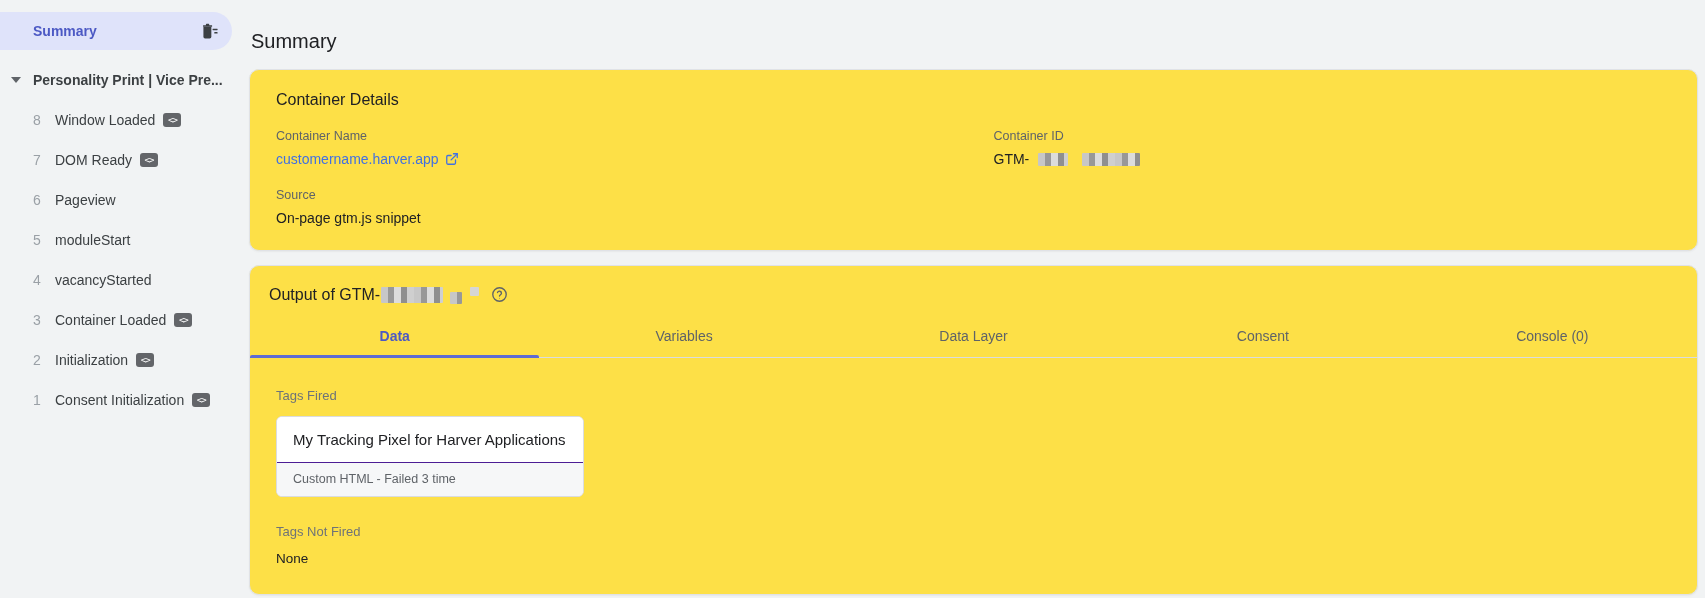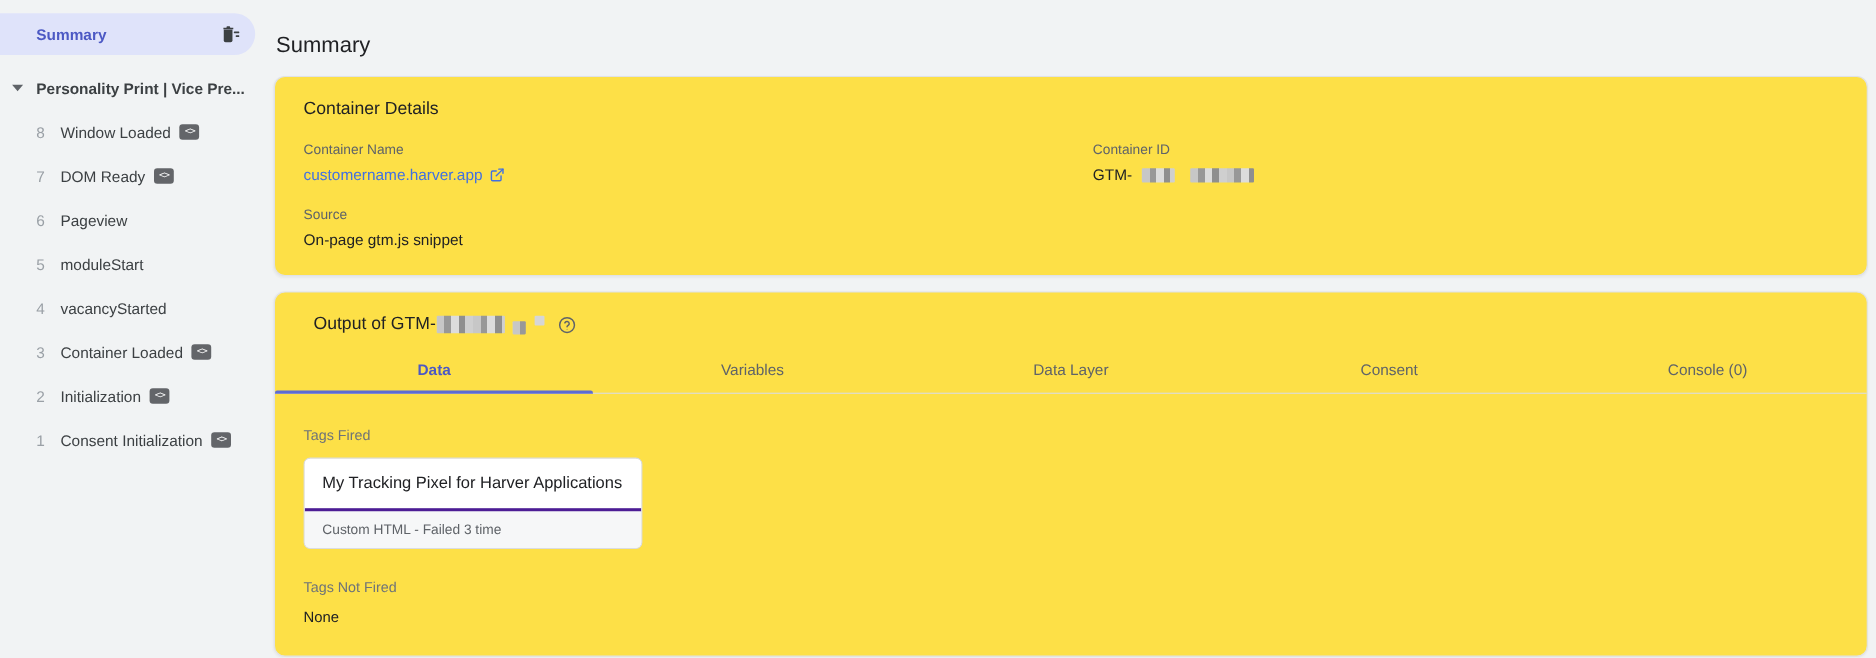--- a/index.html
+++ b/index.html
@@ -65,21 +65,21 @@
   .card-title{font-size:16px;font-weight:normal;color:var(--text-dark);}
   .fields-grid{
     margin-top:20px;display:grid;grid-template-columns:1fr 1fr;
     row-gap:21px;column-gap:40px;
   }
   .field-label{font-size:12.5px;color:var(--text-gray);}
   .field-value{margin-top:8px;font-size:14px;color:var(--text-dark);display:flex;align-items:center;gap:7px;}
   a.container-link{color:var(--link);text-decoration:none;display:inline-flex;align-items:center;gap:6px;font-size:14px;}
 
   .card.output{margin-top:14px;padding:20px 0 28px;}
-  .output-header{padding:0 35px;display:flex;align-items:flex-end;gap:12px;}
+  .output-header{padding:0 19px;display:flex;align-items:flex-start;gap:12px;}
   .help-btn{background:none;border:none;cursor:pointer;display:flex;align-items:center;padding:0;}
 
   .redact{display:inline-block;border-radius:1px;vertical-align:middle;
     background:repeating-linear-gradient(90deg,#c7c7c7 0 7px,#989898 7px 13px,#dcdcdc 13px 20px,#8f8f8f 20px 26px,#cfcfcf 26px 33px);}
   .r-id-a{width:30px;height:13px;margin-left:2px;}
   .r-id-b{width:58px;height:13px;margin-left:7px;}
   .r-out-a{width:62px;height:16px;margin-left:1px;}
   .r-out-b{width:12px;height:12px;margin-left:7px;margin-top:6px;}
   .r-out-c{width:9px;height:9px;margin-left:8px;margin-bottom:8px;background:#d6d6d6;}
 
@@ -95,21 +95,21 @@
   }
 
   .tab-content{padding:30px 26px 0;}
   .section-label{font-size:13px;color:#6e7378;}
   .tag-card{
     margin-top:13px;width:308px;border:1px solid #dadce0;border-radius:6px;
     overflow:hidden;cursor:pointer;background:#fff;
   }
   .tag-card .tag-name{
     padding:14px 16px;font-size:15px;color:var(--text-dark);
-    border-bottom:3px solid #4c1d95;background:#fff;white-space:nowrap;
+    border-bottom:1px solid #4c1d95;background:#fff;white-space:nowrap;
   }
   .tag-card .tag-meta{
     padding:9px 16px 10px;font-size:12.5px;color:var(--text-gray);background:#f6f7f8;
   }
   .not-fired{margin-top:27px;}
   .none-value{margin-top:12px;font-size:13.5px;color:var(--text-dark);}
 </style>
 </head>
 <body>
 

